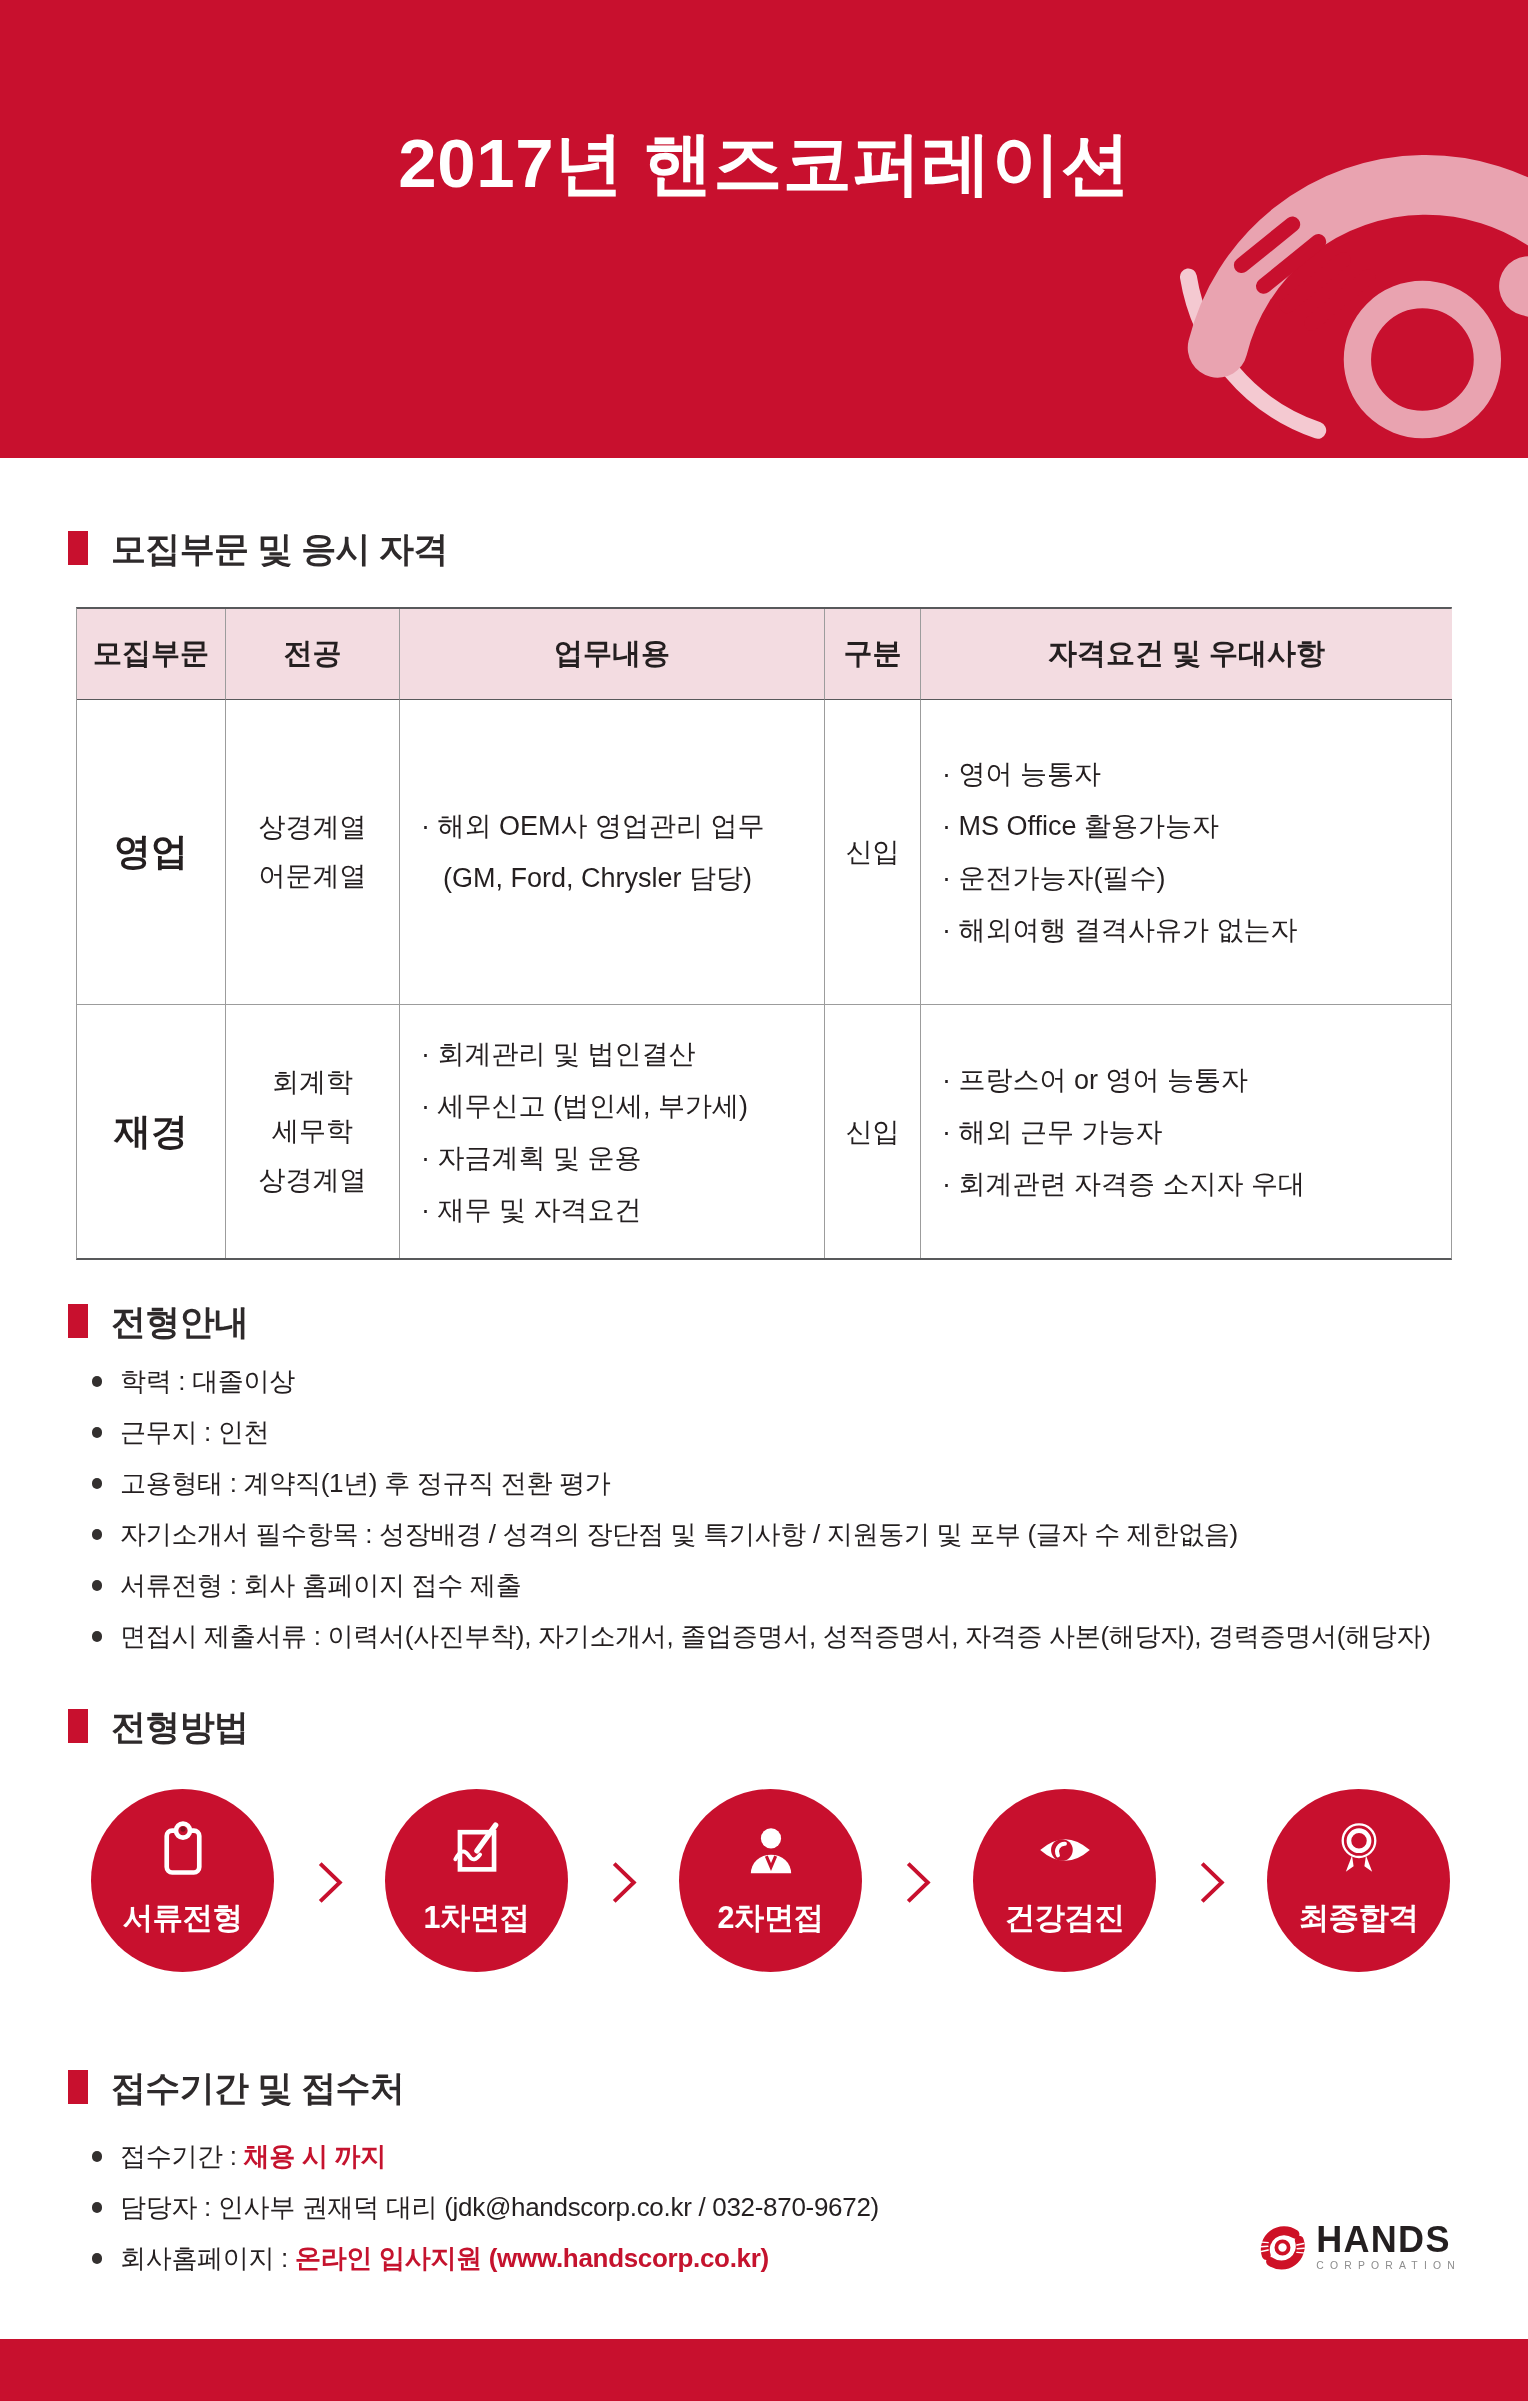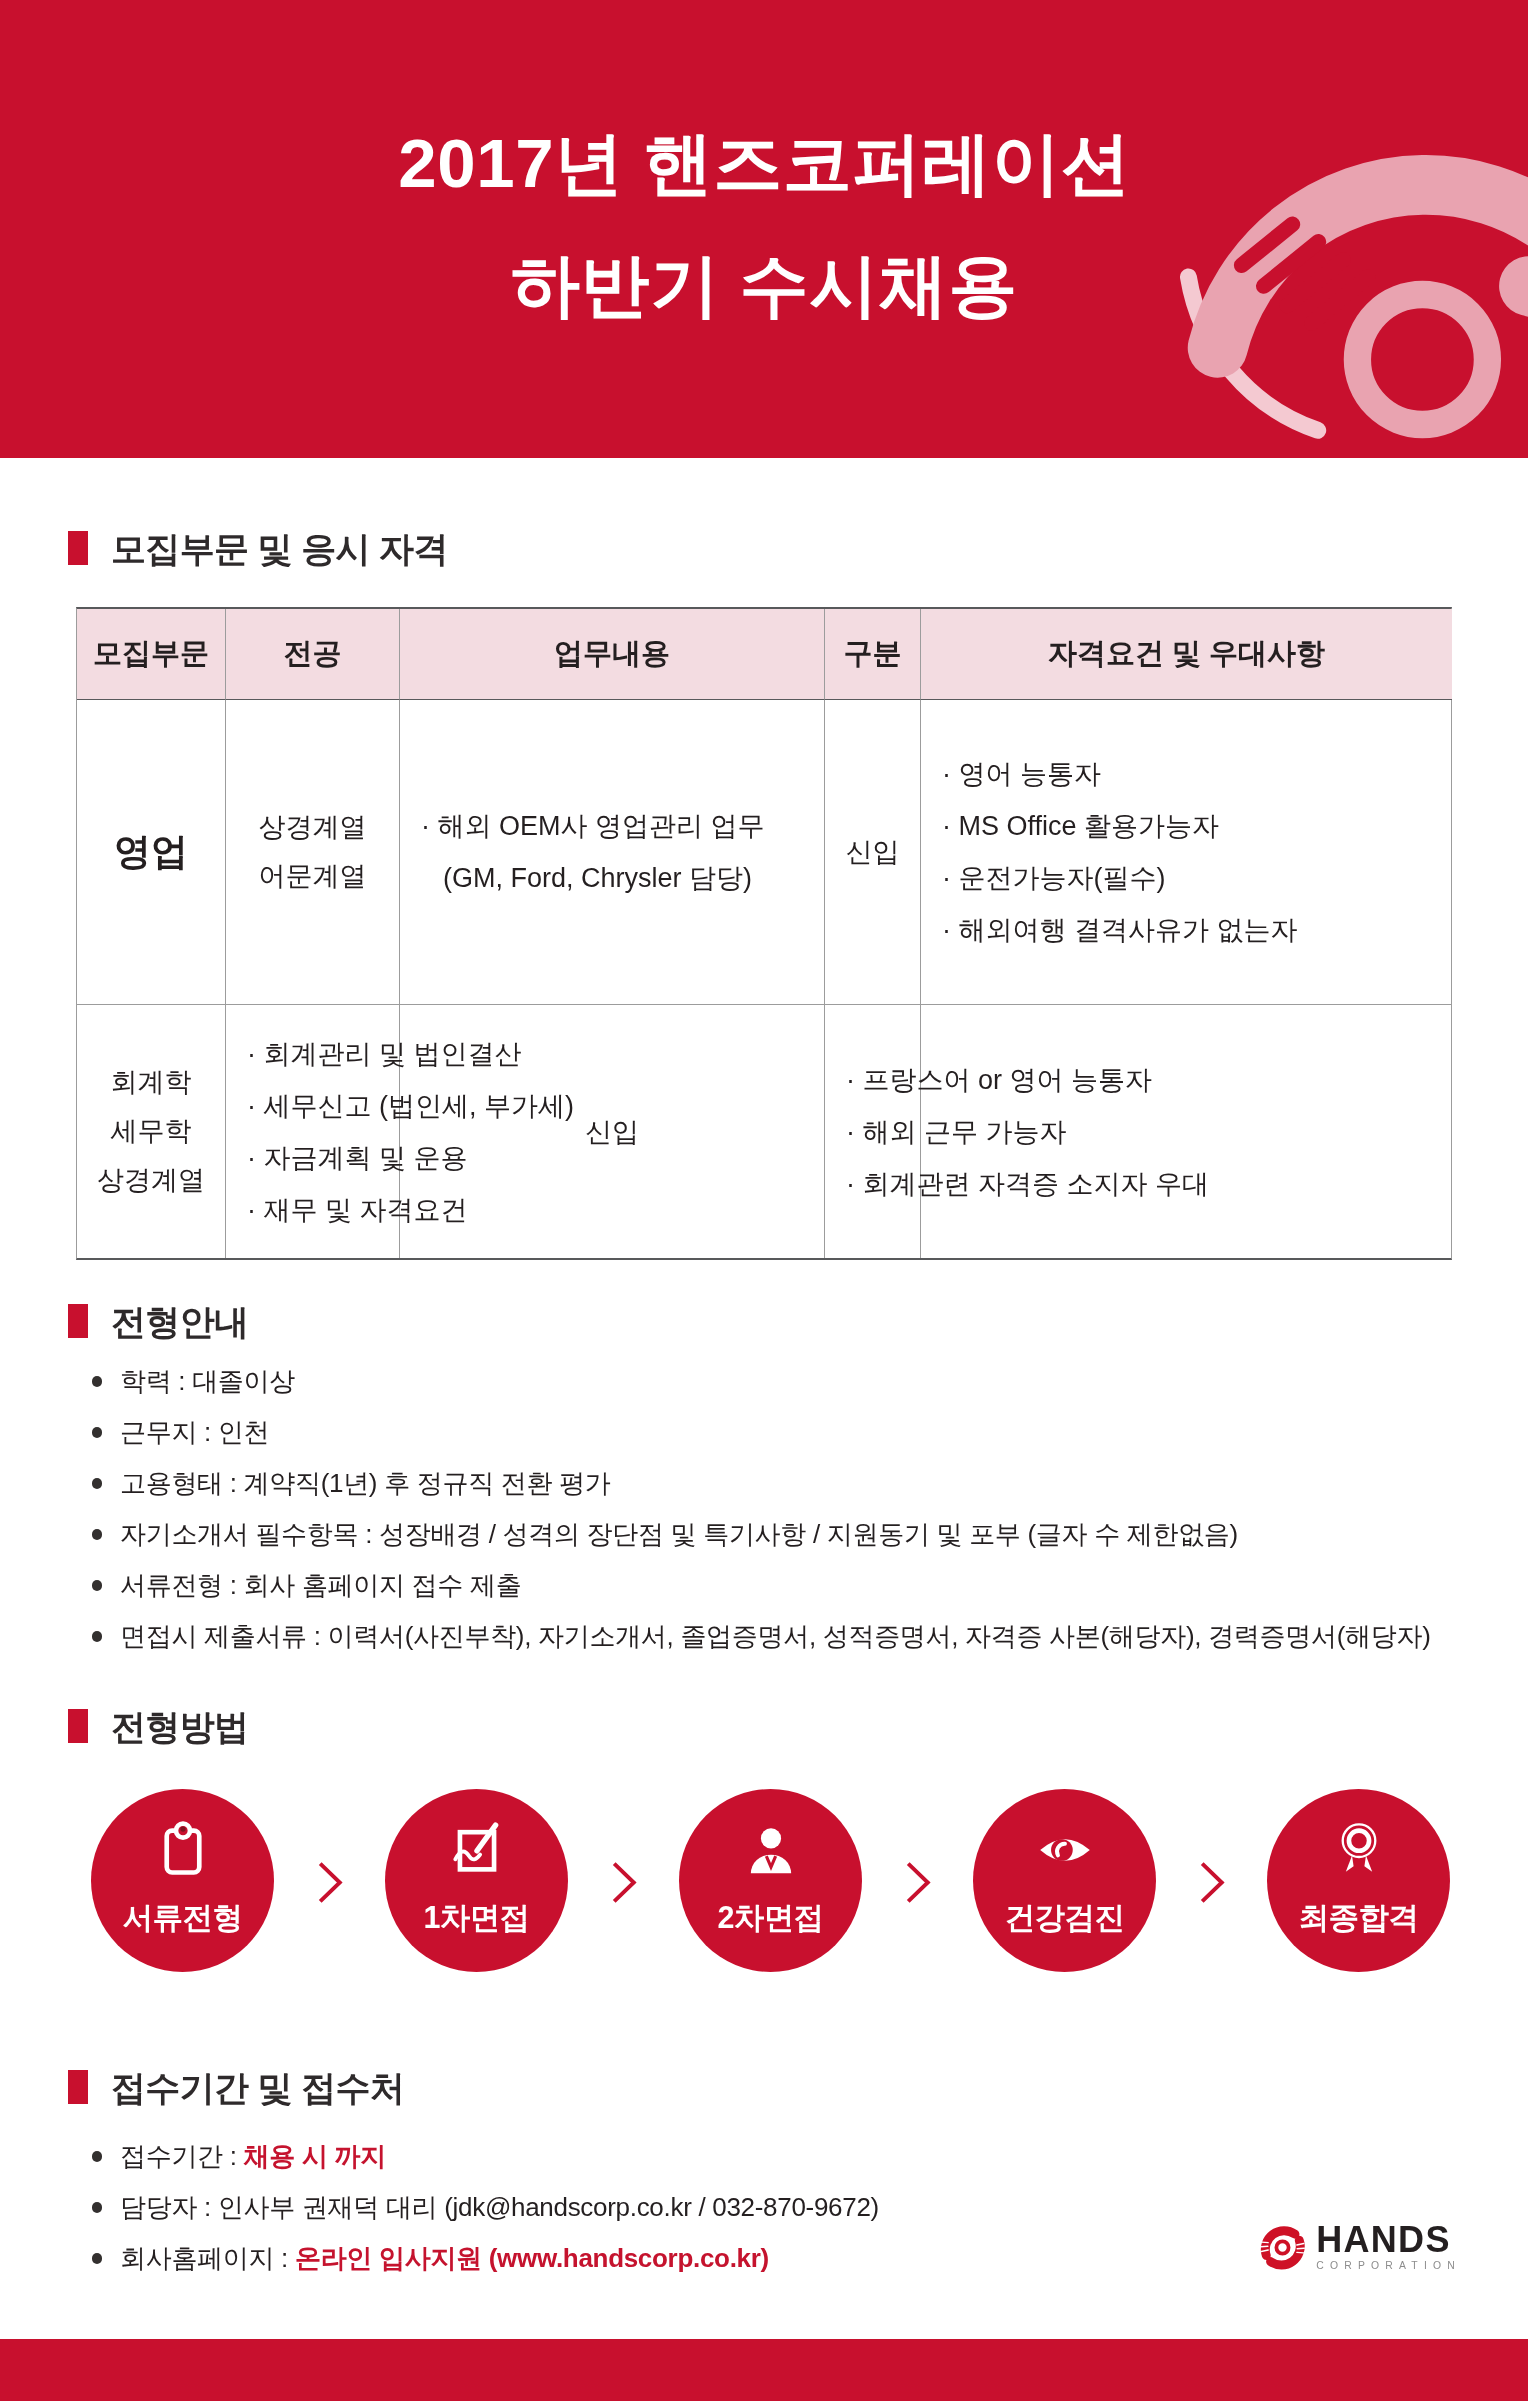--- a/index.html
+++ b/index.html
@@ -137,21 +137,20 @@
   }
 </style>
 </head>
 <body>
 
 <div class="page">
 
   <div class="header">
     <div class="header-title">
       <div>2017년 핸즈코퍼레이션</div>
-      <div>하반기 수시채용</div>
     </div>
     <svg class="swirl" width="364" height="368" viewBox="0 0 560 566">
 
       <path d="M 36,286 A 300,300 0 0 0 235,522" fill="none" stroke="#F4C9D1" stroke-width="26" stroke-linecap="round"></path>
 
       <path d="M 81,395 A 330,330 0 0 1 719,385" fill="none" stroke="#E9A3B0" stroke-width="92" stroke-linecap="round"></path>
 
       <path d="M 560,300 A 330,330 0 0 1 740,420" fill="none" stroke="#E9A3B0" stroke-width="92" stroke-linecap="round"></path>
 
       <path d="M 118,268 L 196,205" stroke="#C8102E" stroke-width="24" stroke-linecap="round" fill="none"></path>
@@ -190,20 +189,23 @@
     <div class="t-cell t-row1 t-center">
       <span class="type-label">신입</span>
     </div>
     <div class="t-cell t-row1 t-left">
       <span class="cell-line">· 영어 능통자</span>
       <span class="cell-line">· MS Office 활용가능자</span>
       <span class="cell-line">· 운전가능자(필수)</span>
       <span class="cell-line">· 해외여행 결격사유가 없는자</span>
     </div>
 
+    <div class="t-cell t-row2 t-center">
+      <span class="division">재경</span>
+    </div>
     <div class="t-cell t-row2 t-center">
       <span class="major-line">회계학</span>
       <span class="major-line">세무학</span>
       <span class="major-line">상경계열</span>
     </div>
     <div class="t-cell t-row2 t-left">
       <span class="cell-line">· 회계관리 및 법인결산</span>
       <span class="cell-line">· 세무신고 (법인세, 부가세)</span>
       <span class="cell-line">· 자금계획 및 운용</span>
       <span class="cell-line">· 재무 및 자격요건</span>

